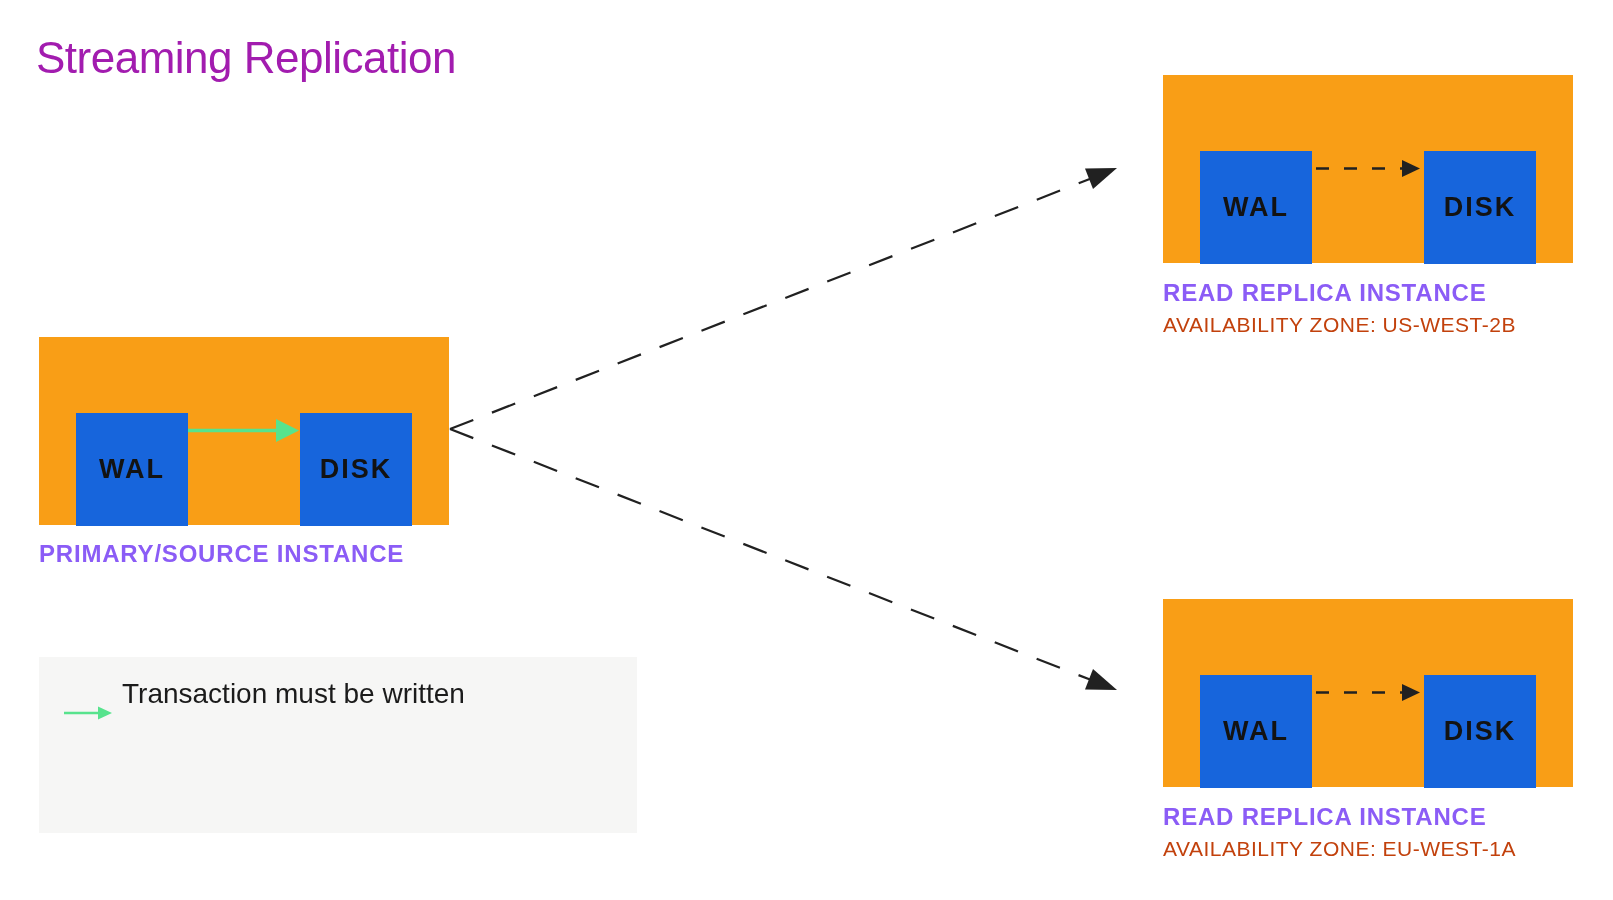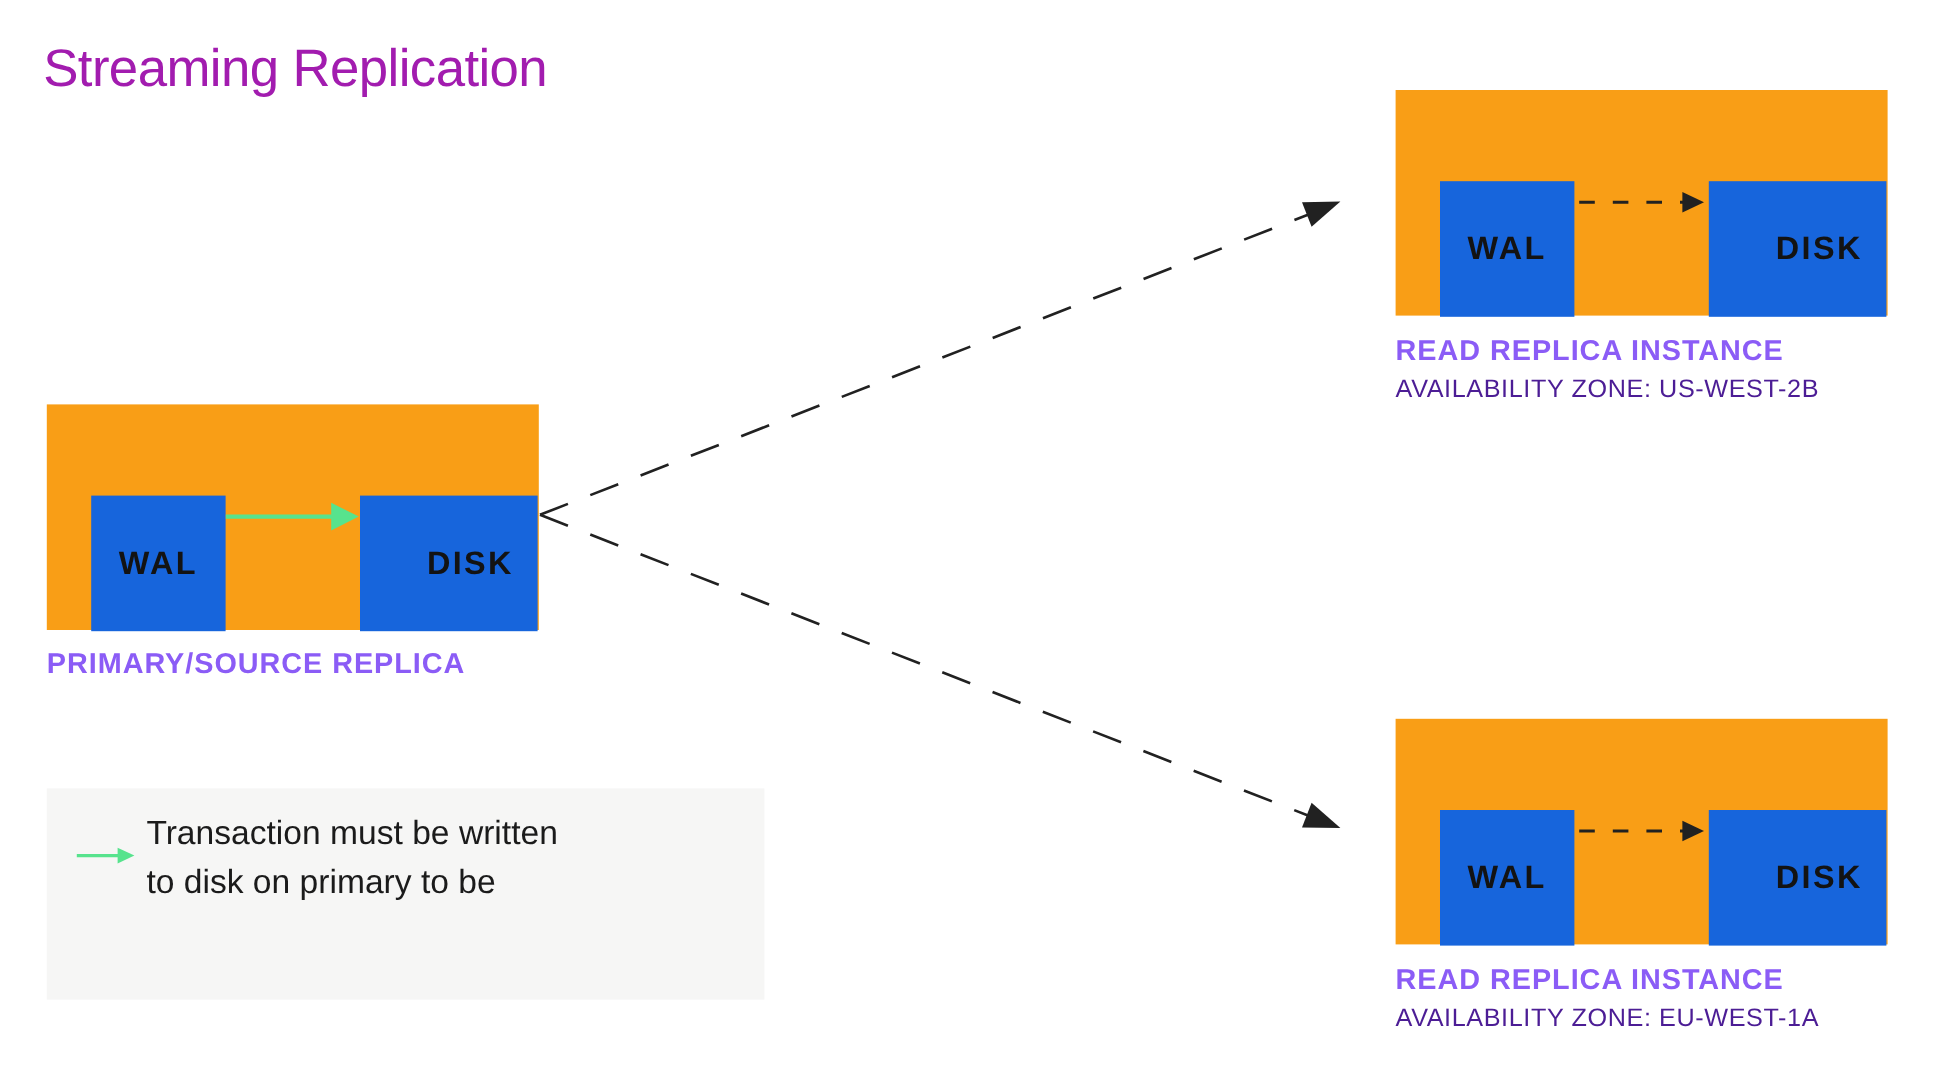--- a/index.html
+++ b/index.html
@@ -14,29 +14,29 @@
   .overlay{position:absolute;left:0;top:0;width:1613px;height:900px;pointer-events:none;}
   .instance{position:absolute;width:410px;height:188px;background:#F99E16;}
   .instance.primary{left:39px;top:337px;}
   .instance.replica-top{left:1163px;top:75px;}
   .instance.replica-bottom{left:1163px;top:599px;}
   .block{
     position:absolute;top:37px;width:112px;height:113px;background:#1765DC;
     display:flex;align-items:center;justify-content:center;margin-top:39px;
   }
   .block.wal{left:37px;}
-  .block.disk{left:261px;padding-left:36px;}
+  .block.disk{left:261px;}
   .block-label{font-size:27px;font-weight:700;letter-spacing:2px;color:#131313;}
   .inner-arrow{position:absolute;left:149px;top:37px;width:112px;height:113px;}
   .caption{position:absolute;}
   .caption.primary-caption{left:39px;top:537px;}
   .caption.replica-top-caption{left:1163px;top:276px;}
   .caption.replica-bottom-caption{left:1163px;top:800px;}
   .caption-name{font-size:24px;font-weight:700;letter-spacing:0.8px;line-height:34px;color:#8b5cf6;}
-  .caption-zone{font-size:21px;font-weight:400;letter-spacing:0.5px;line-height:24px;margin-top:3px;color:#4c1d95;}
+  .caption-zone{font-size:21px;font-weight:400;letter-spacing:0.5px;line-height:24px;margin-top:3px;color:#c2410c;}
   .legend{position:absolute;left:39px;top:657px;width:598px;height:176px;background:#F6F6F5;}
   .legend-arrow{position:absolute;left:24px;top:46px;width:52px;height:20px;}
   .legend-text{position:absolute;left:83px;top:16px;font-size:28px;line-height:41px;color:#1b1b1b;}
 </style>
 </head>
 <body>
 
 <div class="canvas">
 
   <h1 class="title">Streaming Replication</h1>
@@ -54,21 +54,21 @@
     </div>
     <svg class="inner-arrow" viewBox="0 0 112 113" xmlns="http://www.w3.org/2000/svg">
       <line x1="0" y1="56.5" x2="90" y2="56.5" stroke="#57E38D" stroke-width="3.5"></line>
       <polygon points="88,45 111,56.5 88,68" fill="#57E38D"></polygon>
     </svg>
     <div class="block disk">
       <span class="block-label">DISK</span>
     </div>
   </div>
   <div class="caption primary-caption">
-    <div class="caption-name">PRIMARY/SOURCE REPLICA</div>
+    <div class="caption-name">PRIMARY/SOURCE INSTANCE</div>
   </div>
 
   <div class="instance replica-top">
     <div class="block wal">
       <span class="block-label">WAL</span>
     </div>
     <svg class="inner-arrow" viewBox="0 0 112 113" xmlns="http://www.w3.org/2000/svg">
       <line x1="4" y1="56.5" x2="92" y2="56.5" stroke="#212121" stroke-width="2.4" stroke-dasharray="13 15"></line>
       <polygon points="90,48 108,56.5 90,65" fill="#212121"></polygon>
     </svg>
@@ -98,17 +98,16 @@
     <div class="caption-zone">AVAILABILITY ZONE: EU-WEST-1A</div>
   </div>
 
   <div class="legend">
     <svg class="legend-arrow" viewBox="0 0 52 20" xmlns="http://www.w3.org/2000/svg">
       <line x1="1" y1="10" x2="36" y2="10" stroke="#57E38D" stroke-width="2.6"></line>
       <polygon points="35,3.5 49,10 35,16.5" fill="#57E38D"></polygon>
     </svg>
     <div class="legend-text">
       <div>Transaction must be written</div>
-      <div>to disk on primary to be</div>
     </div>
   </div>
 
 </div>
 
 </body></html>

